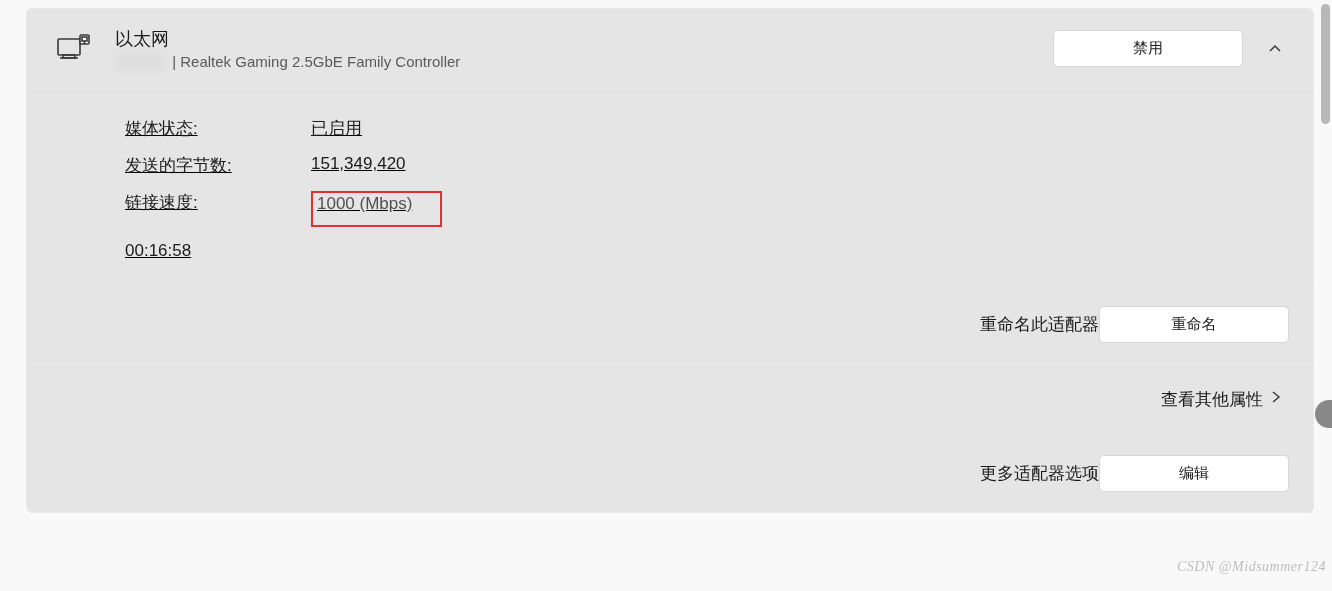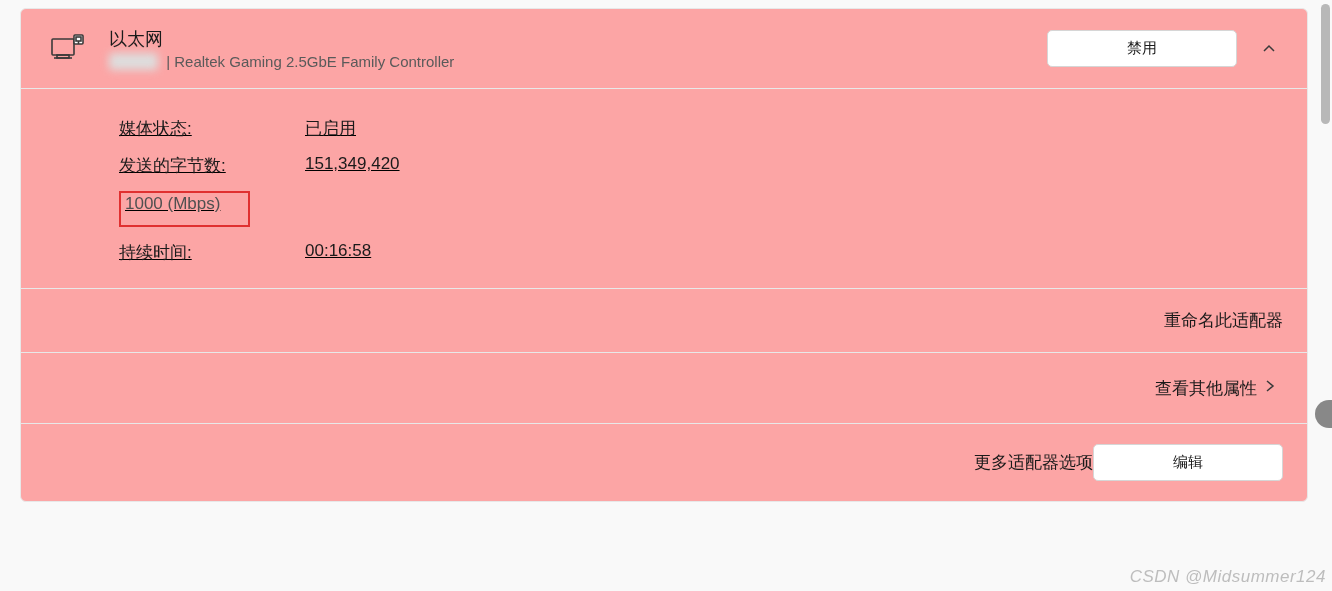--- a/index.html
+++ b/index.html
@@ -9,24 +9,24 @@
     }
     body {
       font-family: "Segoe UI", "Microsoft YaHei", sans-serif;
       background: #f9f9f9;
       width: 1332px;
       height: 591px;
       position: relative;
       overflow: hidden;
     }
     .main-container {
-      background: #fca5a5;
+      background: #e5e5e5;
       border: 1px solid #e8e8e8;
       border-radius: 6px;
-      margin: 8px 22px 8px 20px;
+      margin: 8px 22px 8px 26px;
       width: 1288px;
     }
     .header-row {
       display: flex;
       align-items: center;
       padding: 18px 24px 18px 28px;
       border-bottom: 1px solid #e8e8e8;
     }
     .adapter-icon {
       width: 36px;
@@ -124,25 +124,26 @@
       right: 2px;
       top: 4px;
       width: 9px;
       height: 120px;
       background: #b8b8b8;
       border-radius: 5px;
     }
     .watermark {
       position: absolute;
       right: 6px;
-      bottom: 4px;
-      font-size: 17px;
+      bottom: 16px;
+      font-size: 14px;
       color: rgba(140,140,140,0.55);
       font-style: italic;
       letter-spacing: 0.5px;
+      font-family: Liberation Serif, serif;
     }
     .side-tab {
       position: absolute;
       right: 0;
       top: 400px;
       width: 17px;
       height: 28px;
       background: #888;
       border-radius: 14px 0 0 14px;
     }
@@ -181,30 +182,33 @@
   <div class="details-block">
     <div class="detail-row">
       <div class="detail-label">媒体状态:</div>
       <div class="detail-value">已启用</div>
     </div>
     <div class="detail-row">
       <div class="detail-label">发送的字节数:</div>
       <div class="detail-value">151,349,420</div>
     </div>
     <div class="detail-row">
+      <div class="detail-label">链接速度:</div>
       <div class="detail-value highlighted">1000 (Mbps)</div>
     </div>
     <div class="detail-row" style="margin-bottom:0">
-      <div class="detail-label">持续时间:</div>
       <div class="detail-value">00:16:58</div>
     </div>
   </div>
 
   <div class="action-row">
     <div class="action-label">重命名此适配器</div>
+    <div class="action-right">
+      <button class="btn">重命名</button>
+    </div>
   </div>
 
   <div class="action-row">
     <div class="action-label">查看其他属性</div>
     <div class="action-right">
       <div class="chevron-right">
         <svg width="14" height="14" viewBox="0 0 14 14">
           <path d="M4 2 L10 7 L4 12" fill="none" stroke="#3a3a3a" stroke-width="1.5"></path>
         </svg>
       </div>

